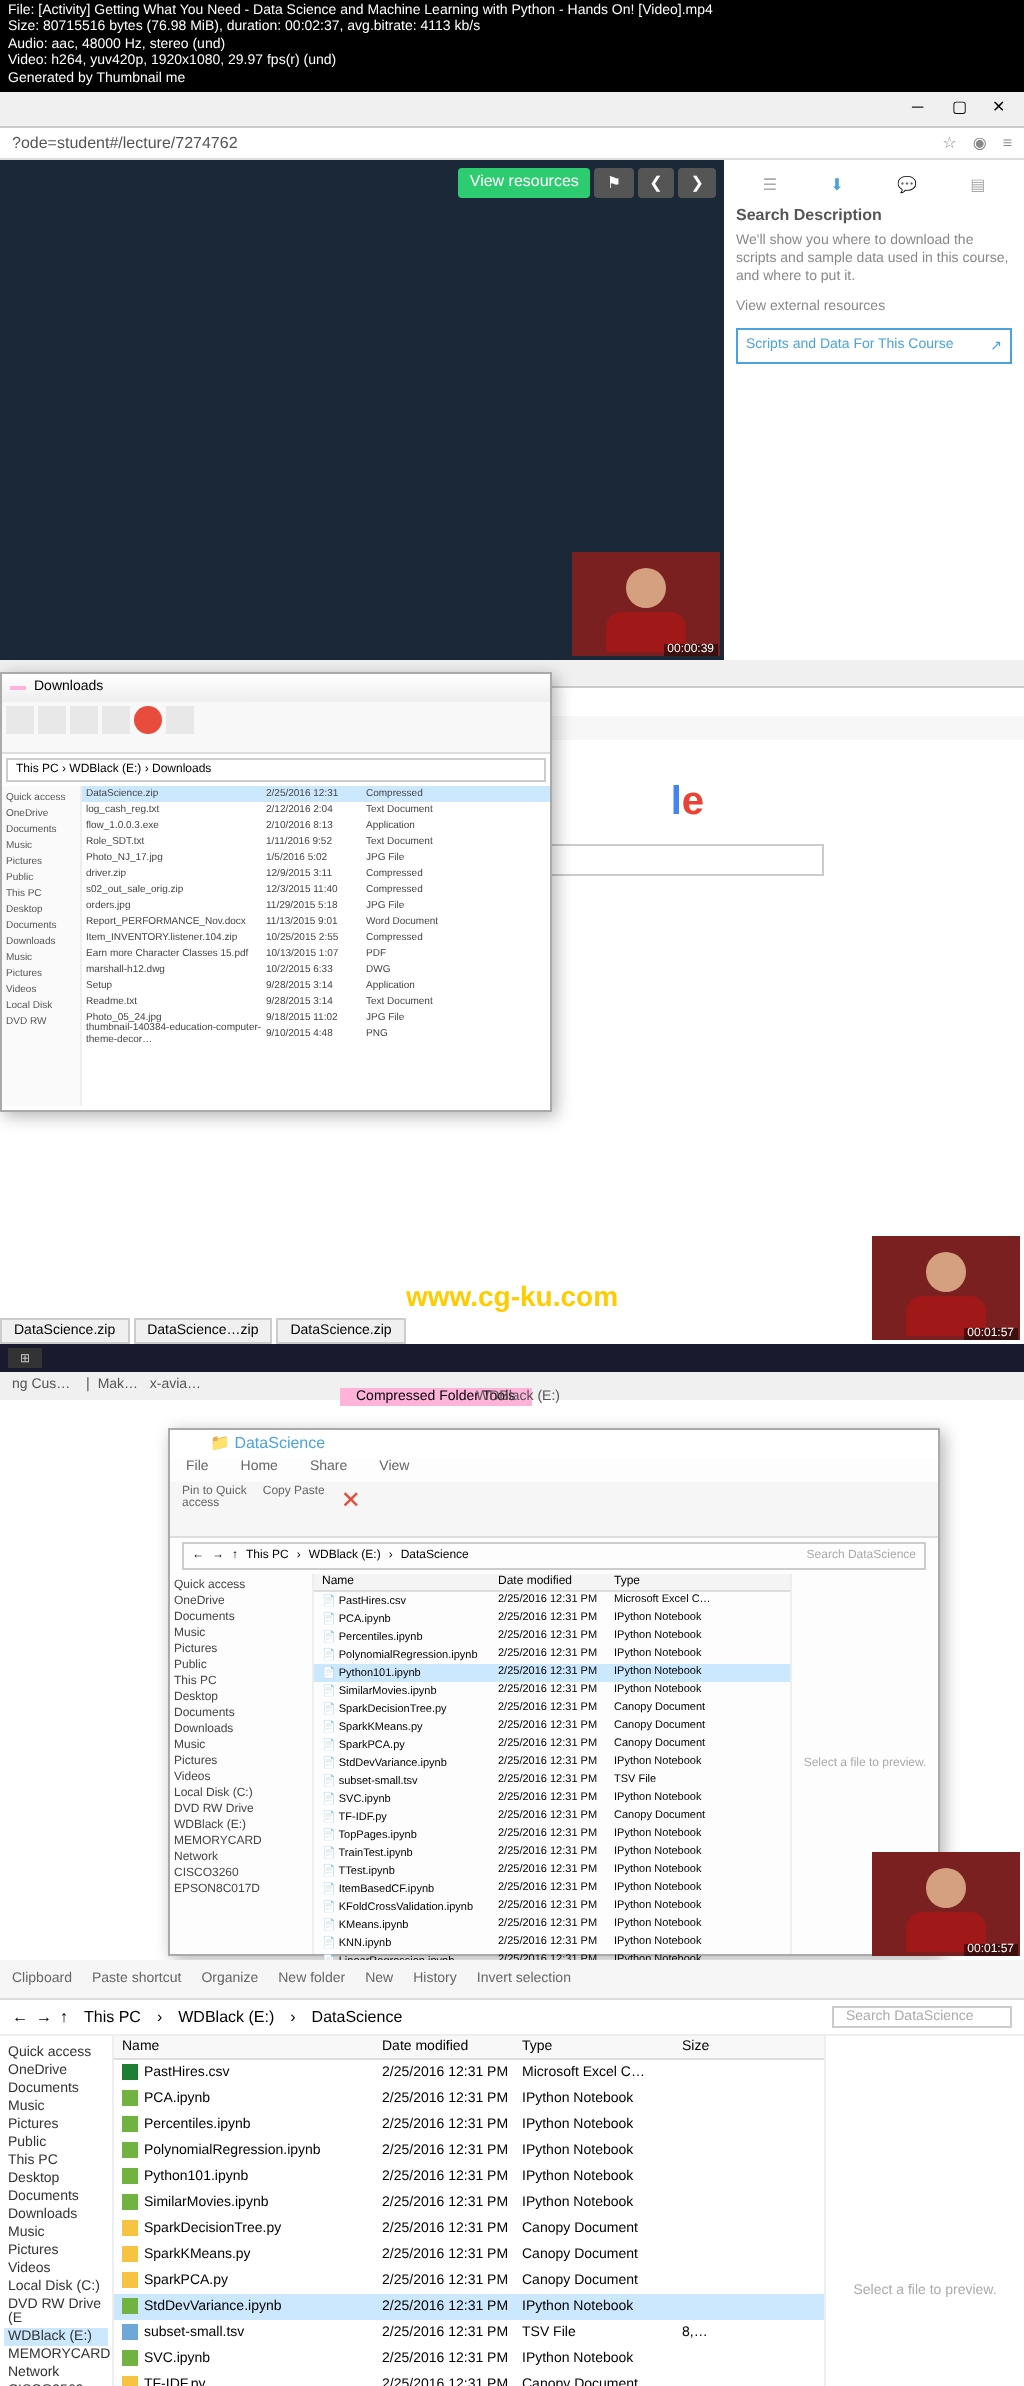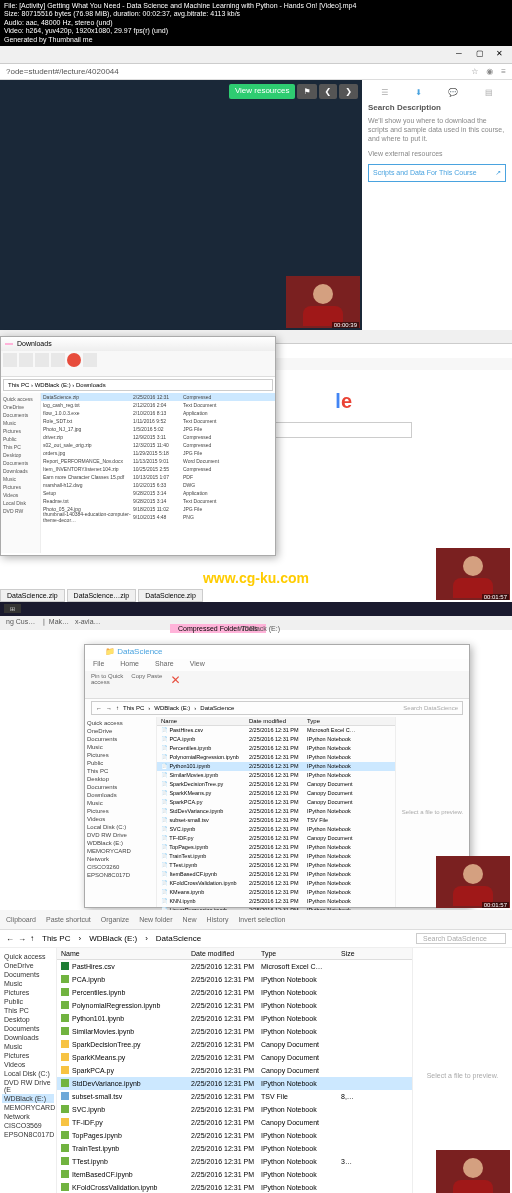--- a/index.html
+++ b/index.html
@@ -27,21 +27,21 @@
 .lec-title { font-weight: bold; color: #555; margin-bottom: 4px; }
 .lec-desc { color: #888; font-size: 7px; line-height: 1.3; margin-bottom: 6px; }
 .lec-link { border: 1px solid #4aa3df; color: #4aa3df; padding: 4px; font-size: 7px; display: flex; justify-content: space-between; }
 .pip { position: absolute; width: 74px; height: 52px; background: #7a2020; right: 2px; }
 .pip .face { width: 20px; height: 20px; background: #d4a080; border-radius: 50%; margin: 8px auto 0; }
 .pip .body { width: 40px; height: 20px; background: #a01818; margin: 2px auto 0; border-radius: 8px 8px 0 0; }
 .pip .time { position: absolute; bottom: 0; right: 1px; color: #fff; background: rgba(0,0,0,0.5); font-size: 6px; padding: 0 2px; }
 
 
 .section { position: relative; background: #fff; }
-.sec2 { height: 286px; }
+.sec2 { height: 356px; }
 .bookmarks { background: #f7f7f7; height: 12px; display: flex; align-items: center; gap: 6px; padding: 0 280px 0 8px; font-size: 6px; color: #666; margin-top: 14px; }
 .explorer1 { position: absolute; top: 6px; left: 0; width: 276px; height: 220px; background: #fff; border: 1px solid #aaa; box-shadow: 2px 2px 8px rgba(0,0,0,0.3); }
 .exp-title { background: linear-gradient(#fff,#eee); height: 14px; display: flex; align-items: center; padding: 0 4px; font-size: 7px; }
 .exp-title .pink { background: #ffb3d9; padding: 1px 4px; margin-right: 4px; }
 .ribbon { background: #f8f8f8; height: 26px; border-bottom: 1px solid #ddd; display: flex; gap: 2px; padding: 2px; }
 .rib-btn { width: 14px; height: 14px; background: #e8e8e8; }
 .rib-btn.red { background: #e74c3c; border-radius: 50%; }
 .exp-path { background: #fff; height: 12px; border: 1px solid #ccc; margin: 2px; padding: 0 4px; font-size: 6px; display: flex; align-items: center; }
 .exp-body { display: flex; height: 160px; }
 .exp-nav { width: 40px; background: #fafafa; border-right: 1px solid #eee; font-size: 5px; padding: 2px; }
@@ -115,21 +115,21 @@
   <div>Video: h264, yuv420p, 1920x1080, 29.97 fps(r) (und)</div>
   <div>Generated by Thumbnail me</div>
 </div>
 
 <div class="browser-bar">
   <span class="window-btn">─</span>
   <span class="window-btn">▢</span>
   <span class="window-btn">✕</span>
 </div>
 <div class="address">
-  <span>?ode=student#/lecture/4020044</span>
+  <span>?ode=student#/lecture/7274762</span>
   <div class="addr-right">
     <span>☆</span>
     <span>◉</span>
     <span>≡</span>
   </div>
 </div>
 <div class="player">
   <div class="video-pane">
     <div class="video-toolbar">
       <span class="resources">View resources</span>

